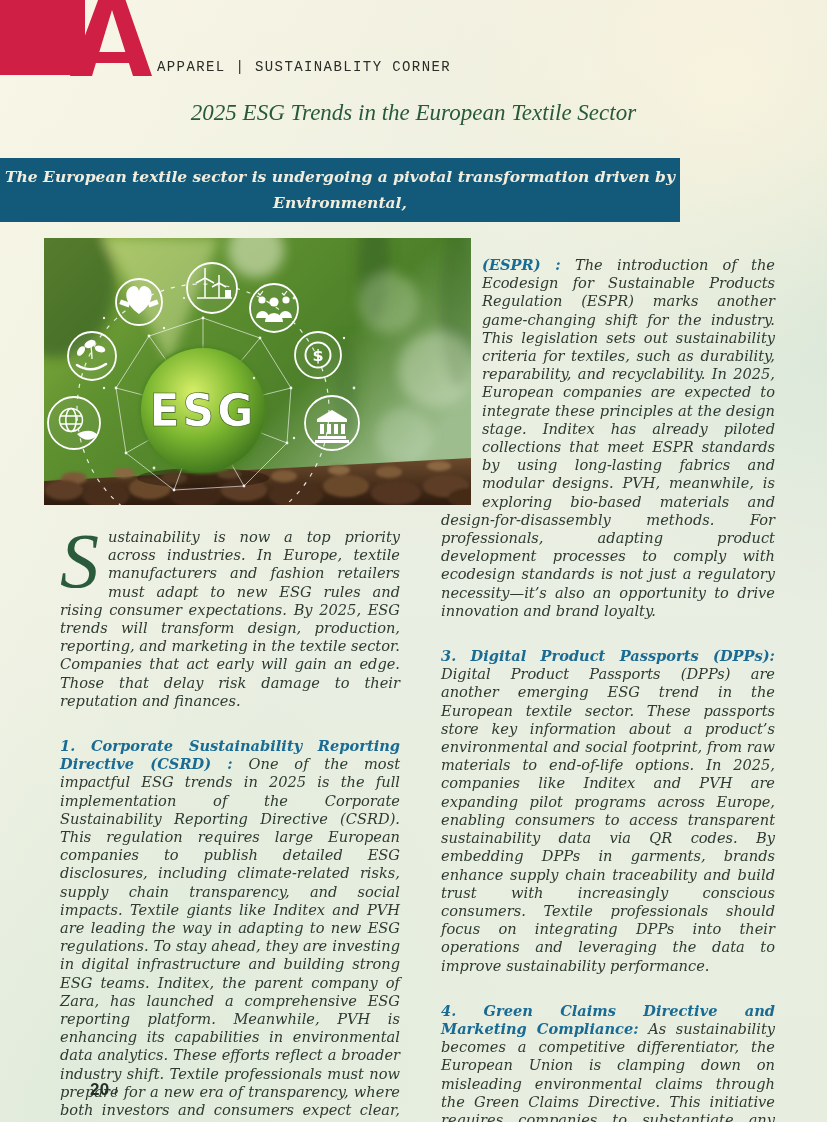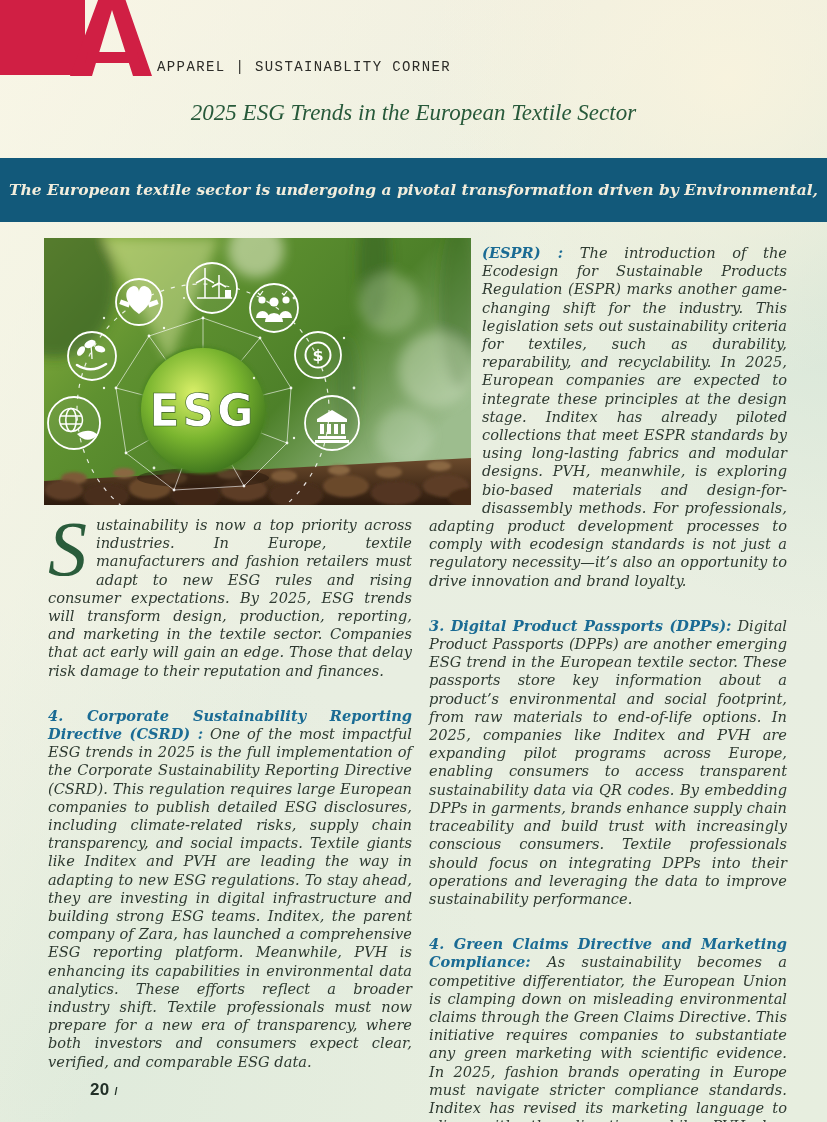--- a/index.html
+++ b/index.html
@@ -18,30 +18,30 @@
     position:absolute; left:157px; top:59px;
     font-family:Liberation Mono, monospace; font-size:14px; letter-spacing:1.4px;
     color:#2c2c28; white-space:nowrap;
   }
   .title {
     position:absolute; left:0; top:100px; width:100%; text-align:center;
     font-family:"Liberation Serif", serif; font-style:italic;
     font-size:23px; color:#27593a;
   }
   .banner {
-    position:absolute; left:0; top:158px; width:827px; height:64px; background:#12597a;
+    position:absolute; left:0; top:158px; width:680px; height:64px; background:#12597a;
     display:flex; flex-direction:column; justify-content:center; text-align:center;
     color:#f2eddc; font-style:italic; font-weight:bold; font-size:15.5px; line-height:26px;
     box-sizing:border-box;
   }
   .esg-image { position:absolute; left:44px; top:238px; width:427px; height:267px; overflow:hidden; }
   .col-left  { position:absolute; left:44px;  top:512px; width:372px; }
   .col-right { position:absolute; left:425px; top:240px; width:366px; }
   .body-p {
-    margin:4px; font-style:italic; font-size:14.6px; line-height:18.2px;
+    margin:16px; font-style:italic; font-size:14.6px; line-height:18.2px;
     color:#2e3a31; text-align:justify;
   }
   .mt { margin-top:27px; }
   .mt-sm { margin-top:20px; }
   .heading { color:#1a6b94; font-weight:bold; font-style:italic; }
   .stretch { text-align:justify; text-align-last:justify; }
   .dropcap {
     float:left; font-family:"Liberation Serif", serif; font-style:italic;
     font-size:78px; line-height:56px; padding:5px 9px 0 0; color:#2a5c3b;
   }
@@ -251,21 +251,21 @@
       </g>
     </svg>
   </div>
 
   <div class="col-left">
     <p class="body-p">
       <span class="dropcap">S</span>
       <span>ustainability is now a top priority across industries. In Europe, textile manufacturers and fashion retailers must adapt to new ESG rules and rising consumer expectations. By 2025, ESG trends will transform design, production, reporting, and marketing in the textile sector. Companies that act early will gain an edge. Those that delay risk damage to their reputation and finances.</span>
     </p>
     <p class="body-p mt">
-      <span class="heading">4. Corporate Sustainability Reporting Directive (CSRD) :</span>
+      <span class="heading">1. Corporate Sustainability Reporting Directive (CSRD) :</span>
       <span>One of the most impactful ESG trends in 2025 is the full implementation of the Corporate Sustainability Reporting Directive (CSRD). This regulation requires large European companies to publish detailed ESG disclosures, including climate-related risks, supply chain transparency, and social impacts. Textile giants like Inditex and PVH are leading the way in adapting to new ESG regulations. To stay ahead, they are investing in digital infrastructure and building strong ESG teams. Inditex, the parent company of Zara, has launched a comprehensive ESG reporting platform. Meanwhile, PVH is enhancing its capabilities in environmental data analytics. These efforts reflect a broader industry shift. Textile professionals must now prepare for a new era of transparency, where both investors and consumers expect clear, verified, and comparable ESG data.</span>
     </p>
   </div>
 
   <div class="col-right">
     <div class="wrap-shim"></div>
     <p class="body-p">
       <span class="heading">(ESPR) :</span>
       <span>The introduction of the Ecodesign for Sustainable Products Regulation (ESPR) marks another game-changing shift for the industry. This legislation sets out sustainability criteria for textiles, such as durability, reparability, and recyclability. In 2025, European companies are expected to integrate these principles at the design stage. Inditex has already piloted collections that meet ESPR standards by using long-lasting fabrics and modular designs. PVH, meanwhile, is exploring bio-based materials and design-for-disassembly methods. For professionals, adapting product development processes to comply with ecodesign standards is not just a regulatory necessity—it’s also an opportunity to drive innovation and brand loyalty.</span>
     </p>

